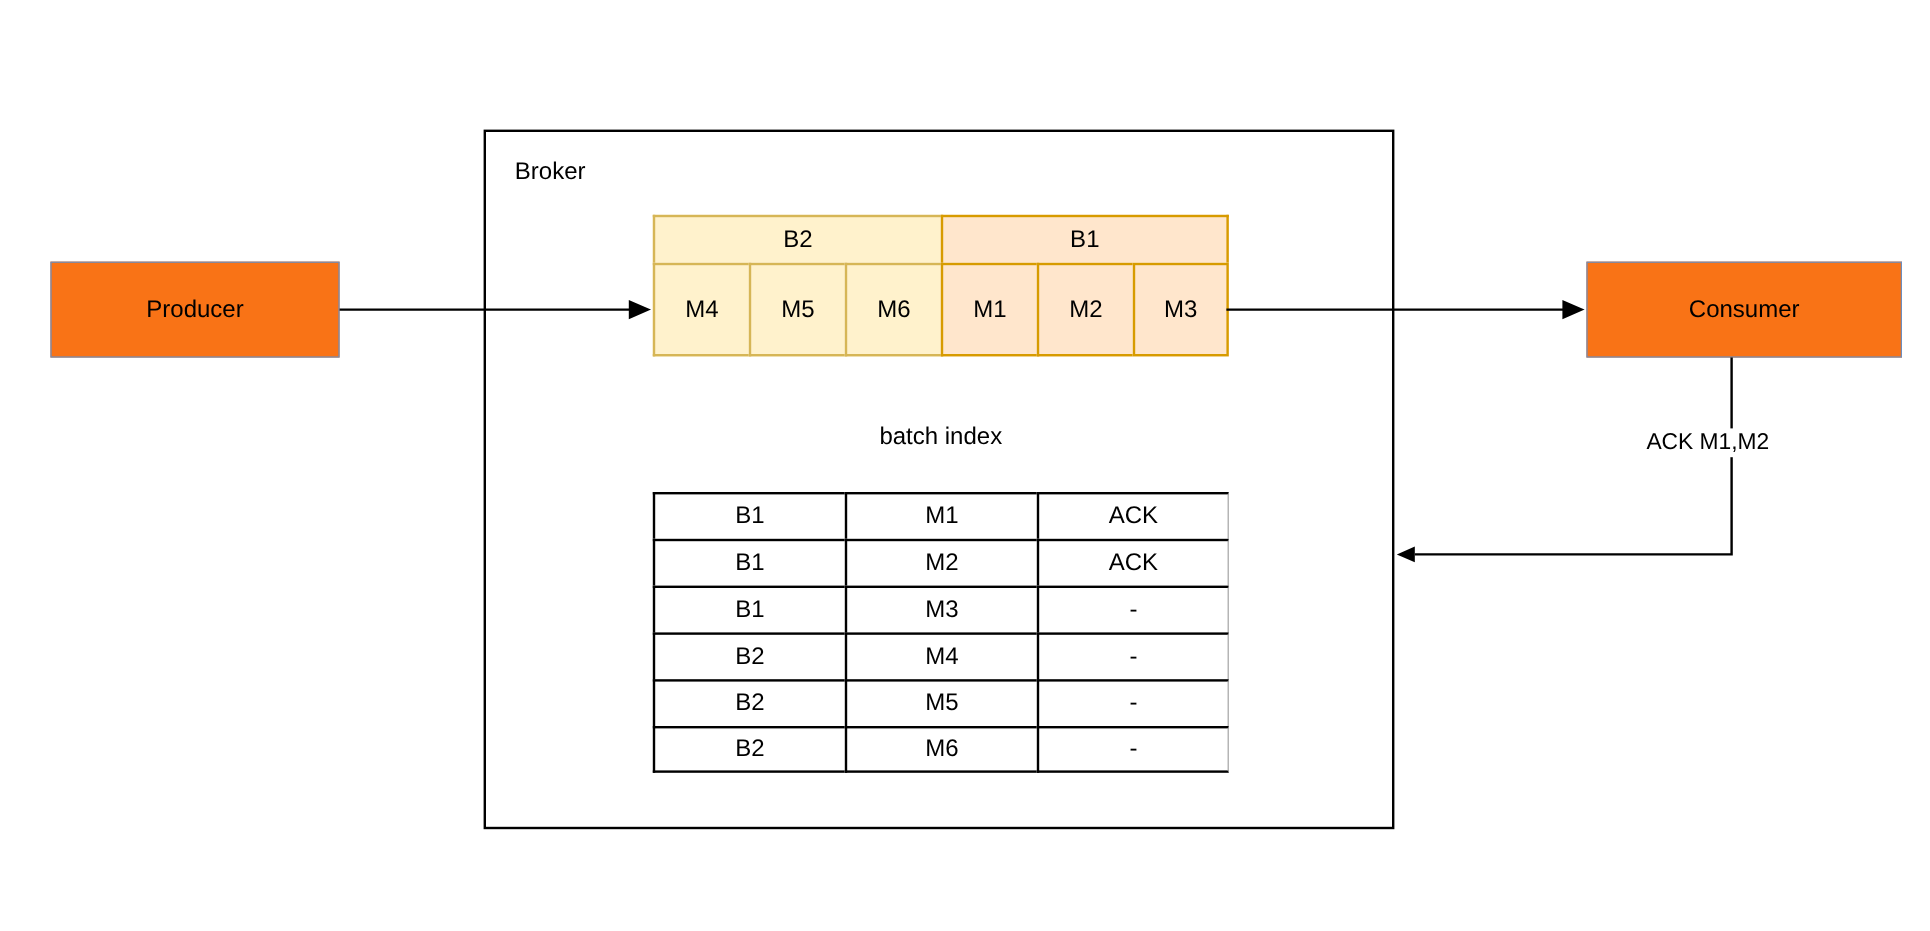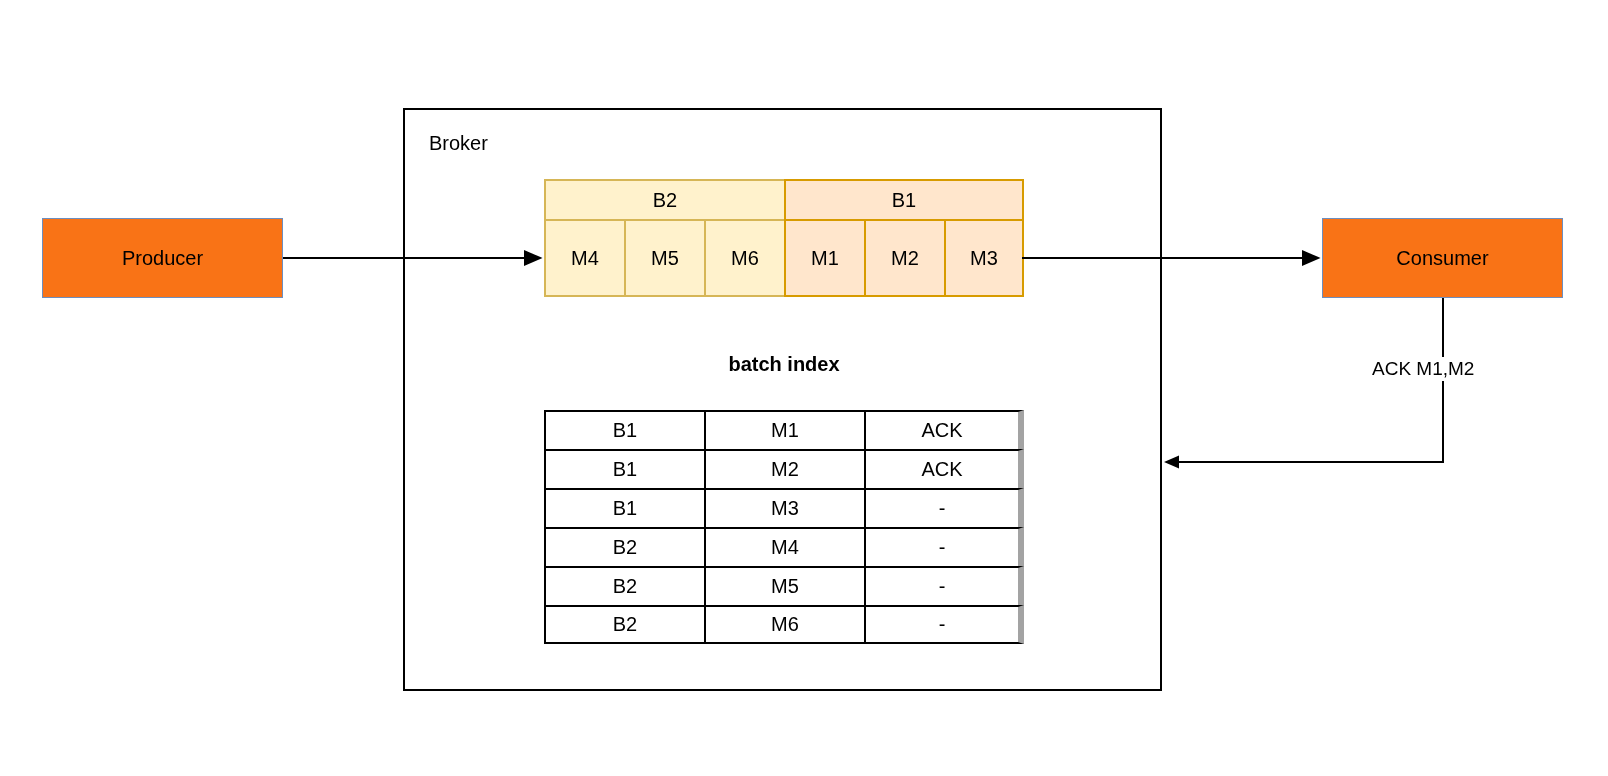--- a/index.html
+++ b/index.html
@@ -6,21 +6,21 @@
   .canvas {
     position:relative; width:1608px; height:776px; background:#ffffff;
     font-family:"Liberation Sans", sans-serif; color:#000000; overflow:hidden;
   }
   .node {
     position:absolute; box-sizing:border-box;
     display:flex; align-items:center; justify-content:center;
     background:#f97316; border:1.5px solid #6c8ebf; font-size:20px;
   }
   #producer { left:42px;  top:218px; width:241px; height:80px; }
-  #consumer { left:1322px; top:218px; width:241px; height:80px; }
+  #consumer { left:1322px; top:218px; width:263px; height:80px; }
 
   .broker {
     position:absolute; left:403px; top:108px; width:759px; height:583px;
     box-sizing:border-box; border:2px solid #000000; background:transparent;
   }
   .broker-label { position:absolute; left:24px; top:22px; font-size:20px; }
 
   
   .queue {
     position:absolute; left:139px; top:69px;
@@ -36,32 +36,32 @@
            border-top:2px solid #d79b00; border-left:2px solid #d79b00; border-right:2px solid #d79b00; }
   .qc-y  { background:#fff2cc; border-left:2px solid #d6b656;
            border-top:2px solid #d6b656; border-bottom:2px solid #d6b656; }
   .qc-o  { background:#ffe6cc; border-left:2px solid #d79b00;
            border-top:2px solid #d79b00; border-bottom:2px solid #d79b00; }
   .qc-o.last { border-right:2px solid #d79b00; }
 
   
   .batch-index-title {
     position:absolute; left:139px; top:243px; width:480px;
-    text-align:center; font-size:20px;font-weight:bold;
+    text-align:center; font-size:20px;
   }
   .batch-table {
     position:absolute; left:139px; top:300px;
     display:grid; grid-template-columns:repeat(3,160px); grid-auto-rows:39px;
   }
   .batch-table > div {
     box-sizing:border-box; display:flex; align-items:center; justify-content:center;
     font-size:20px; background:#ffffff;
     border-left:2px solid #000000; border-top:2px solid #000000;
   }
-  .batch-table > div.col3 { border-right:6px solid #a3a3a3; }
+  .batch-table > div.col3 { border-right:1px solid #a3a3a3; }
   .batch-table > div.lastrow { border-bottom:2px solid #000000; }
 
   .arrows { position:absolute; left:0; top:0; z-index:5; pointer-events:none; }
 
   .ack-label {
     position:absolute; left:1372px; top:357px; width:146px; z-index:6;
     text-align:left; background:#ffffff; font-size:19px; padding:1px 0;
   }
 </style>
 </head>

